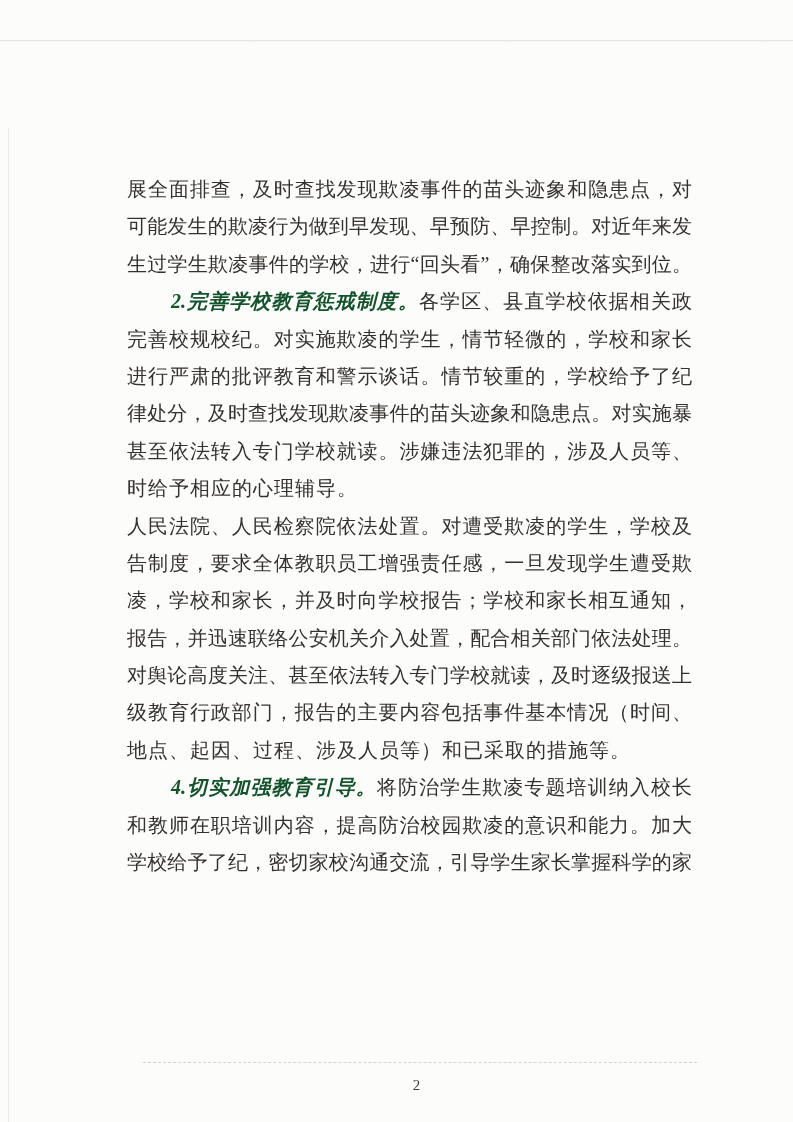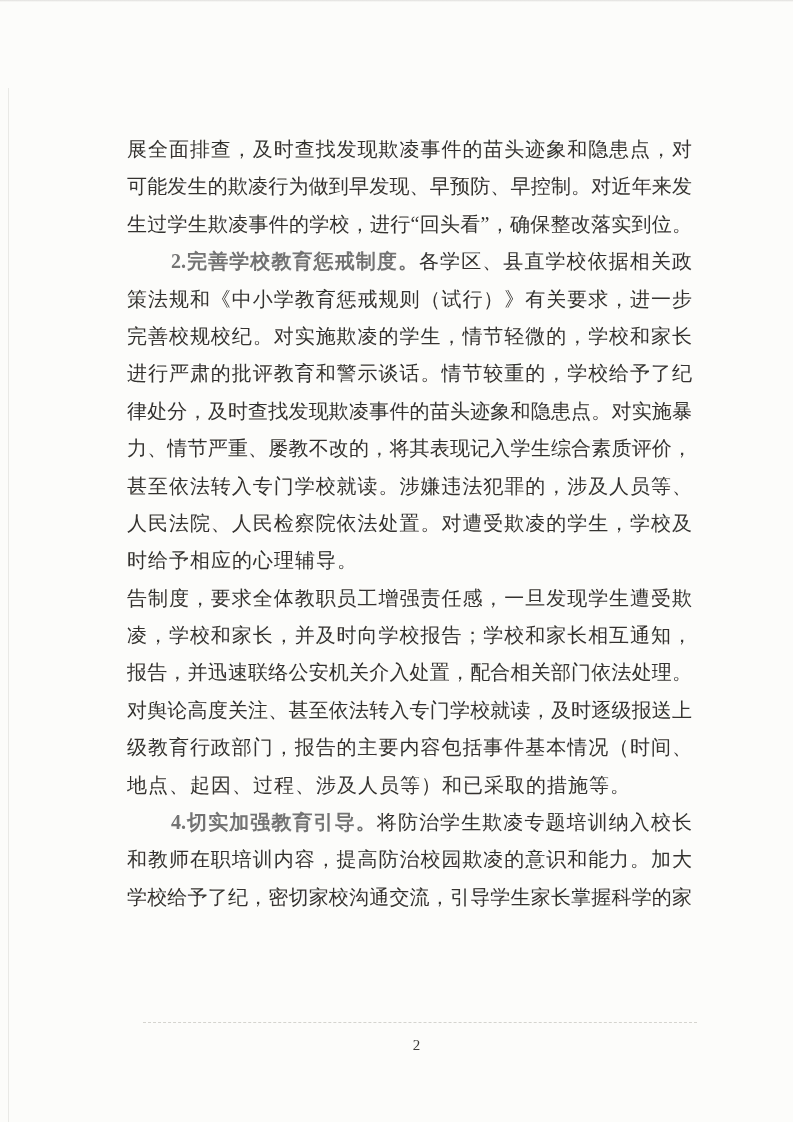--- a/index.html
+++ b/index.html
@@ -3,21 +3,21 @@
 <meta charset="utf-8">
 <style>
   html, body { margin: 0; padding: 0; }
   body {
     width: 793px; height: 1122px;
     background: #fcfcfa;
     position: relative;
     overflow: hidden;
     font-family: "Liberation Serif", "DejaVu Serif", serif;
   }
-  .page { position: absolute; inset: 0; }
+  .page { position: absolute; inset: 0; margin-top: 40px; }
   
   .top-edge {
     position: absolute; top: 0; left: 0; right: 0; height: 2px;
     background: linear-gradient(to bottom, rgba(120,118,112,0.22), rgba(120,118,112,0));
   }
   .left-edge {
     position: absolute; left: 8px; top: 88px; bottom: 0; width: 1px;
     background: rgba(120,118,110,0.14);
   }
   
@@ -30,21 +30,21 @@
   .line {
     height: 37.4px;
     line-height: 37.4px;
     text-align: justify;
     text-align-last: justify;
     overflow: hidden;
     white-space: nowrap;
   }
   .line.short { text-align-last: left; white-space: normal; letter-spacing: 0.05em; }
   .line.indent { text-indent: 44px; }
-  .line b { font-weight: bold; color: #737373; }
+  .line b { font-weight: bold; color: #14532d; font-style: italic; }
   
   .footer-rule {
     position: absolute; left: 143px; top: 1022px; width: 554px; height: 0;
     border-top: 1px dashed rgba(150,148,138,0.38);
   }
   .page-number {
     position: absolute; top: 1037px; left: 0; width: 793px;
     box-sizing: border-box; padding-left: 40px;
     text-align: center;
     font-size: 15px; color: #3c3b38;
@@ -55,28 +55,26 @@
 
 <div class="page">
   <div class="top-edge"></div>
   <div class="left-edge"></div>
 
   <div class="content" id="content">
       <div class="line">展全面排查，及时查找发现欺凌事件的苗头迹象和隐患点，对</div>
       <div class="line">可能发生的欺凌行为做到早发现、早预防、早控制。对近年来发</div>
       <div class="line">生过学生欺凌事件的学校，进行“回头看”，确保整改落实到位。</div>
       <div class="line indent"><b>2.完善学校教育惩戒制度。</b>各学区、县直学校依据相关政</div>
-      <div class="line">策法规和《中小学教育惩戒规则（试行）》有关要求，进一步</div>
       <div class="line">完善校规校纪。对实施欺凌的学生，情节轻微的，学校和家长</div>
       <div class="line">进行严肃的批评教育和警示谈话。情节较重的，学校给予了纪</div>
       <div class="line">律处分，及时查找发现欺凌事件的苗头迹象和隐患点。对实施暴</div>
-      <div class="line">力、情节严重、屡教不改的，将其表现记入学生综合素质评价，</div>
       <div class="line">甚至依法转入专门学校就读。涉嫌违法犯罪的，涉及人员等、</div>
+      <div class="line short">时给予相应的心理辅导。</div>
       <div class="line">人民法院、人民检察院依法处置。对遭受欺凌的学生，学校及</div>
-      <div class="line short">时给予相应的心理辅导。</div>
       <div class="line">告制度，要求全体教职员工增强责任感，一旦发现学生遭受欺</div>
       <div class="line">凌，学校和家长，并及时向学校报告；学校和家长相互通知，</div>
       <div class="line">报告，并迅速联络公安机关介入处置，配合相关部门依法处理。</div>
       <div class="line">对舆论高度关注、甚至依法转入专门学校就读，及时逐级报送上</div>
       <div class="line">级教育行政部门，报告的主要内容包括事件基本情况（时间、</div>
       <div class="line short">地点、起因、过程、涉及人员等）和已采取的措施等。</div>
       <div class="line indent"><b>4.切实加强教育引导。</b>将防治学生欺凌专题培训纳入校长</div>
       <div class="line">和教师在职培训内容，提高防治校园欺凌的意识和能力。加大</div>
       <div class="line">学校给予了纪，密切家校沟通交流，引导学生家长掌握科学的家</div>
     </div>

